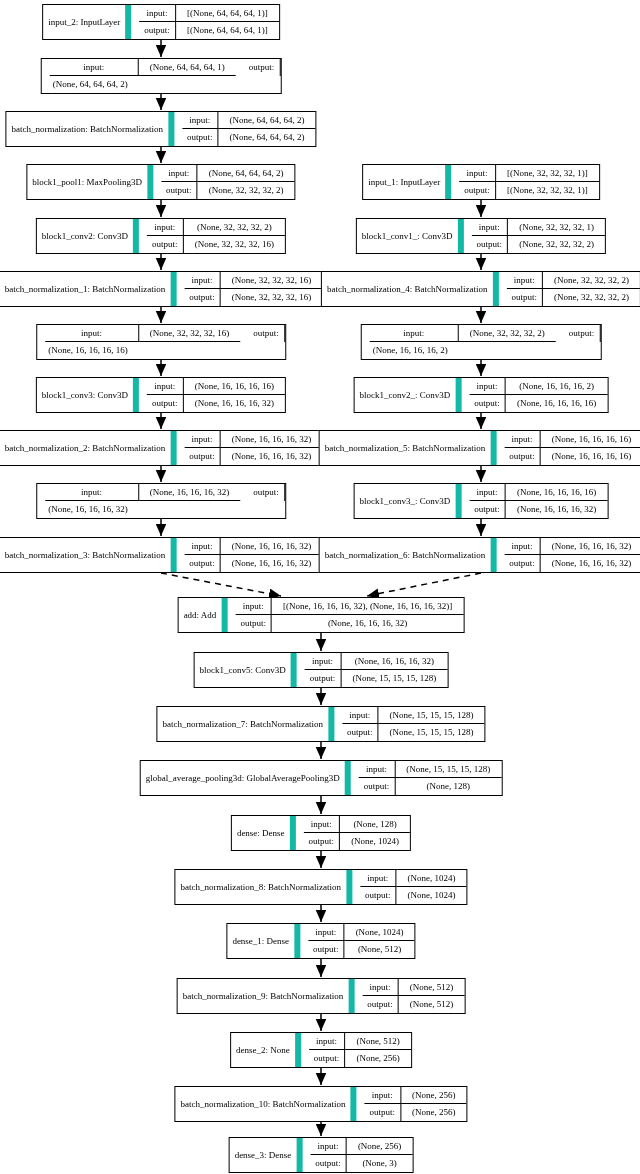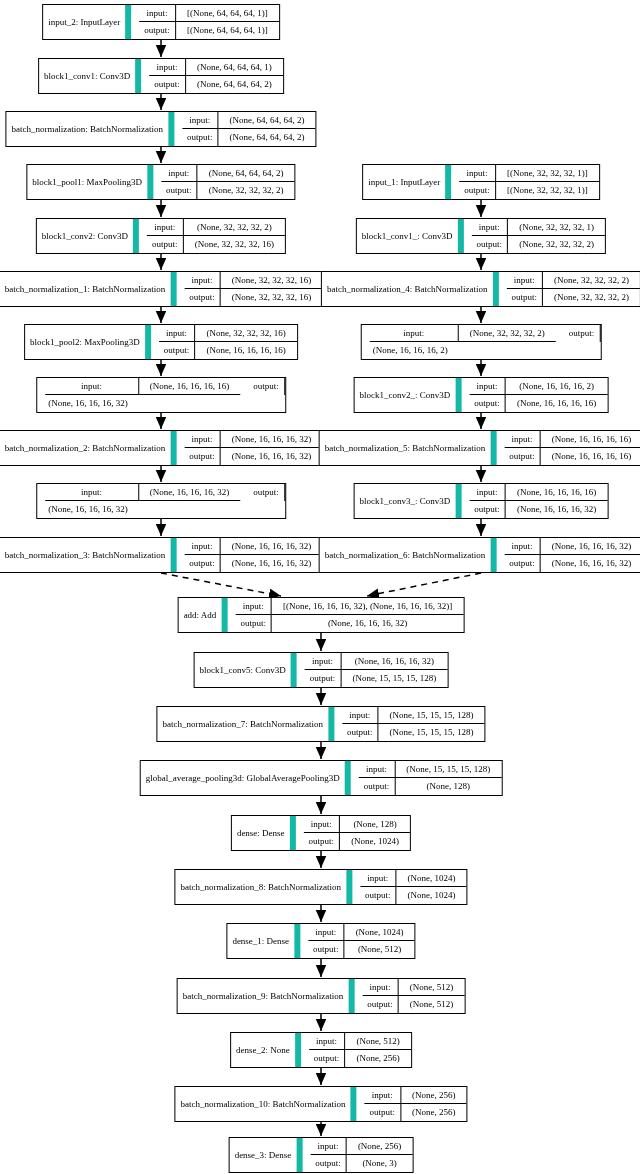--- a/index.html
+++ b/index.html
@@ -61,21 +61,20 @@
       <line x1="321" y1="1122" x2="321" y2="1136" stroke="#000000" stroke-width="1.5" marker-end="url(#arrowhead)"></line>
     </svg>
 <div class="node" style="left: 161px; top: 4px;">
     <div class="cell label">input_2: InputLayer</div>
     <div class="cell io in-row">input:</div>
     <div class="cell shape in-row">[(None, 64, 64, 64, 1)]</div>
     <div class="cell io">output:</div>
     <div class="cell shape">[(None, 64, 64, 64, 1)]</div>
   </div>
     <div class="node" style="left: 161px; top: 58px;">
-    <div class="cell label">block1_conv1: Conv3D</div>
     <div class="cell io in-row">input:</div>
     <div class="cell shape in-row">(None, 64, 64, 64, 1)</div>
     <div class="cell io">output:</div>
     <div class="cell shape">(None, 64, 64, 64, 2)</div>
   </div>
     <div class="node" style="left: 161px; top: 111px;">
     <div class="cell label">batch_normalization: BatchNormalization</div>
     <div class="cell io in-row">input:</div>
     <div class="cell shape in-row">(None, 64, 64, 64, 2)</div>
     <div class="cell io">output:</div>
@@ -96,27 +95,27 @@
     <div class="cell shape">(None, 32, 32, 32, 16)</div>
   </div>
     <div class="node" style="left: 161px; top: 271px;">
     <div class="cell label">batch_normalization_1: BatchNormalization</div>
     <div class="cell io in-row">input:</div>
     <div class="cell shape in-row">(None, 32, 32, 32, 16)</div>
     <div class="cell io">output:</div>
     <div class="cell shape">(None, 32, 32, 32, 16)</div>
   </div>
     <div class="node" style="left: 161px; top: 324px;">
-    <div class="cell label">block1_pool2: MaxPooling3D</div>
     <div class="cell io in-row">input:</div>
     <div class="cell shape in-row">(None, 32, 32, 32, 16)</div>
     <div class="cell io">output:</div>
     <div class="cell shape">(None, 16, 16, 16, 16)</div>
   </div>
     <div class="node" style="left: 161px; top: 377px;">
+    <div class="cell label">block1_conv3: Conv3D</div>
     <div class="cell io in-row">input:</div>
     <div class="cell shape in-row">(None, 16, 16, 16, 16)</div>
     <div class="cell io">output:</div>
     <div class="cell shape">(None, 16, 16, 16, 32)</div>
   </div>
     <div class="node" style="left: 161px; top: 430px;">
     <div class="cell label">batch_normalization_2: BatchNormalization</div>
     <div class="cell io in-row">input:</div>
     <div class="cell shape in-row">(None, 16, 16, 16, 32)</div>
     <div class="cell io">output:</div>

